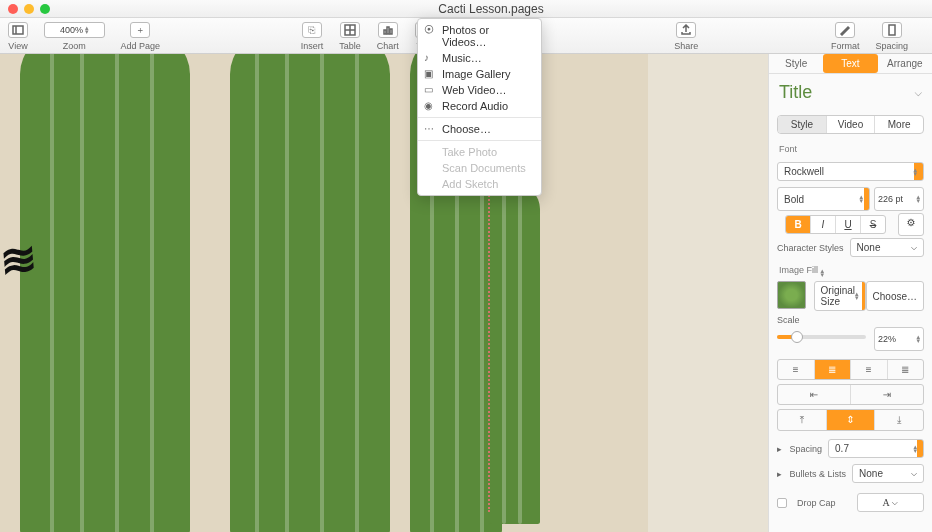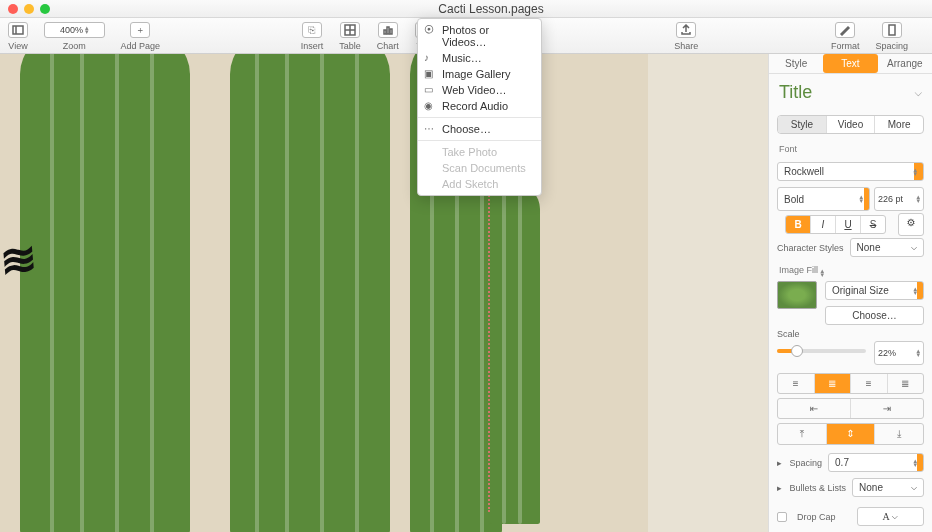--- a/index.html
+++ b/index.html
@@ -59,21 +59,21 @@
 .btnrow{display:flex;margin:2px 8px;border:1px solid #ccc;border-radius:3px;overflow:hidden;background:#fff}
 .btnrow>div{flex:1;text-align:center;padding:3px 0;border-right:1px solid #ddd;font-size:10px}
 .btnrow>div:last-child{border-right:none}
 .btnrow>div.on{background:#ff9a1f;color:#fff}
 .gear{width:26px;border:1px solid #ccc;border-radius:3px;background:#fff;text-align:center;font-size:10px;padding:3px 0}
 .twocol{display:flex;align-items:center;margin:2px 8px;gap:6px}
 .twocol>span{flex:0 0 auto;font-size:9px;color:#666}
 .twocol .sel-input{flex:1;margin:0}
 .thumb{width:40px;height:28px;background:#5d8c3f;border:1px solid #aaa;border-radius:2px;margin-right:4px;background-image:radial-gradient(#7aad4f 30%,#5d8c3f 70%)}
 .fillrow{display:flex;margin:2px 8px;gap:4px;align-items:stretch}
-.fillright{flex:1;display:flex;flex-direction:column;gap:6px}
+.fillright{flex:1;display:flex;flex-direction:row;gap:0}
 .slider{position:relative;height:4px;background:#ddd;border-radius:2px;margin:8px 4px 4px 0;flex:1}
 .slider .track{position:absolute;height:100%;background:#ff9a1f;width:22%;border-radius:2px}
 .slider .knob{position:absolute;left:22%;top:-4px;width:12px;height:12px;background:#fff;border:1px solid #aaa;border-radius:50%;margin-left:-6px}
 .alignrow{display:flex;margin:4px 8px;border:1px solid #ccc;border-radius:3px;overflow:hidden}
 .alignrow>div{flex:1;text-align:center;padding:4px 0;border-right:1px solid #ddd;font-size:10px;color:#666}
 .alignrow>div:last-child{border:none}
 .alignrow>div.on{background:#ff9a1f;color:#fff}
 .disc{font-size:8px;color:#999;margin-right:2px}
 .updn{font-size:7px;color:#888;line-height:4px;display:flex;flex-direction:column}
 .chk{width:10px;height:10px;border:1px solid #bbb;border-radius:2px;background:#fff;display:inline-block;margin-right:4px}

